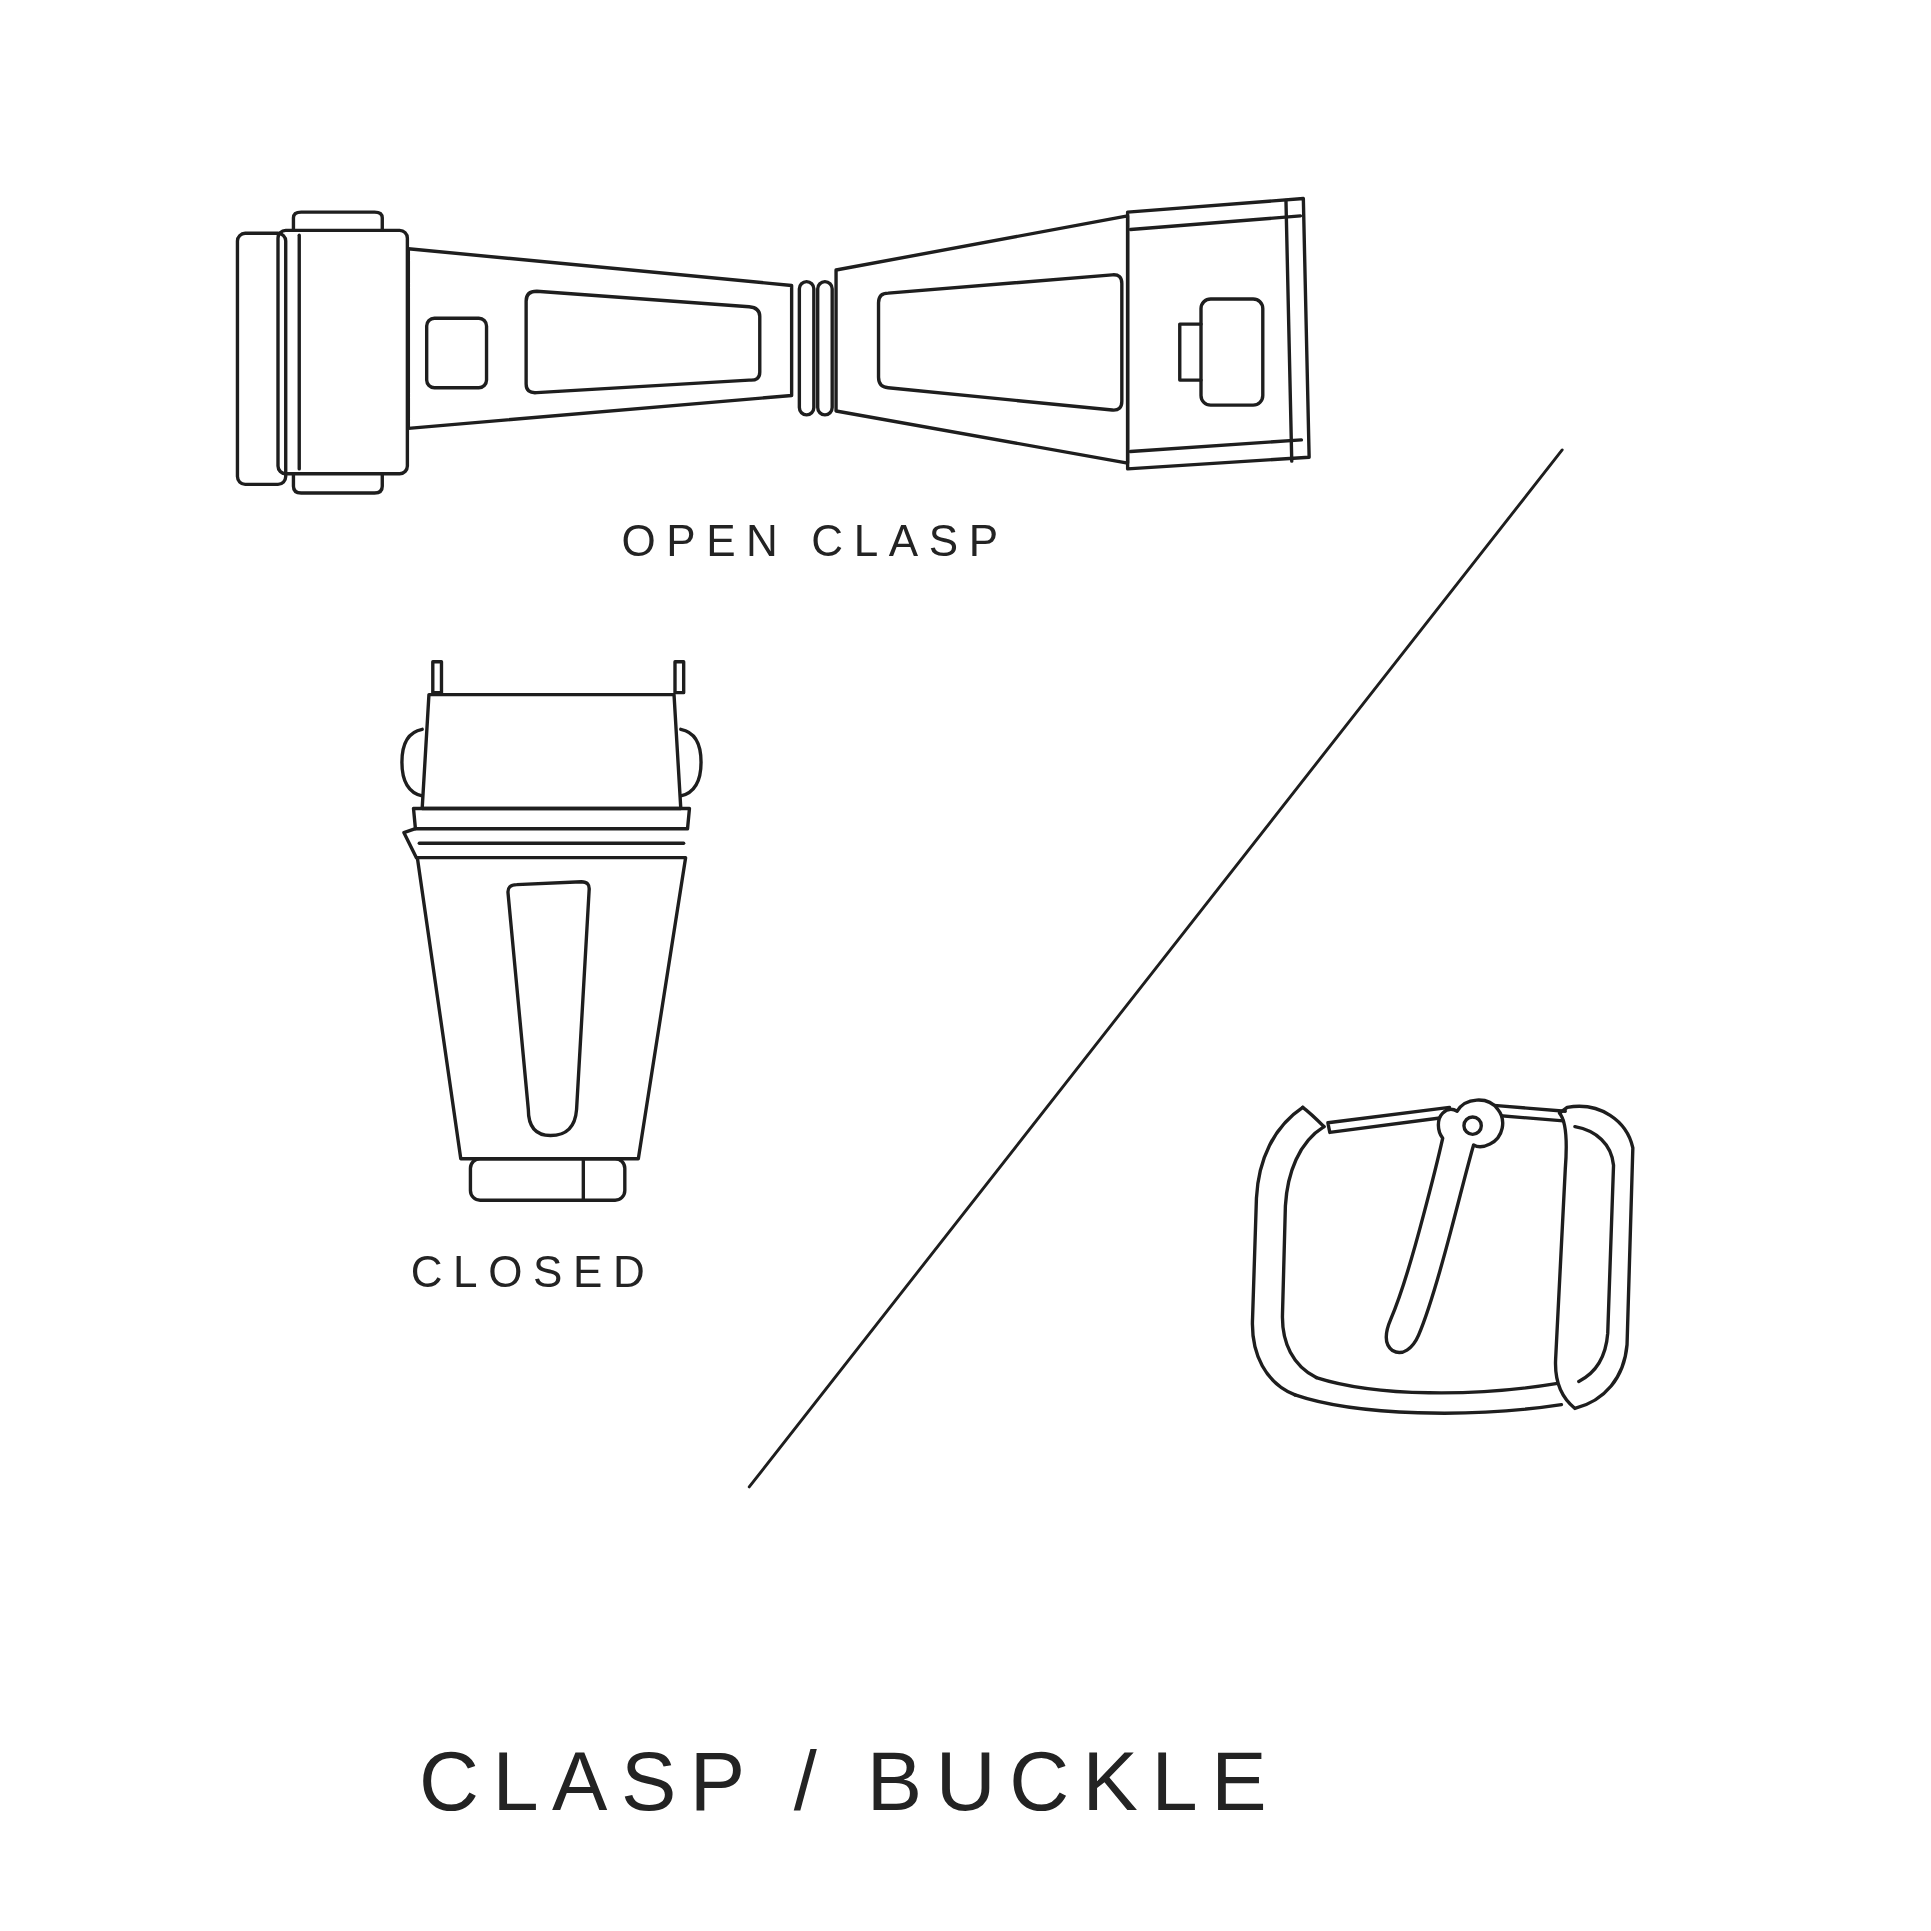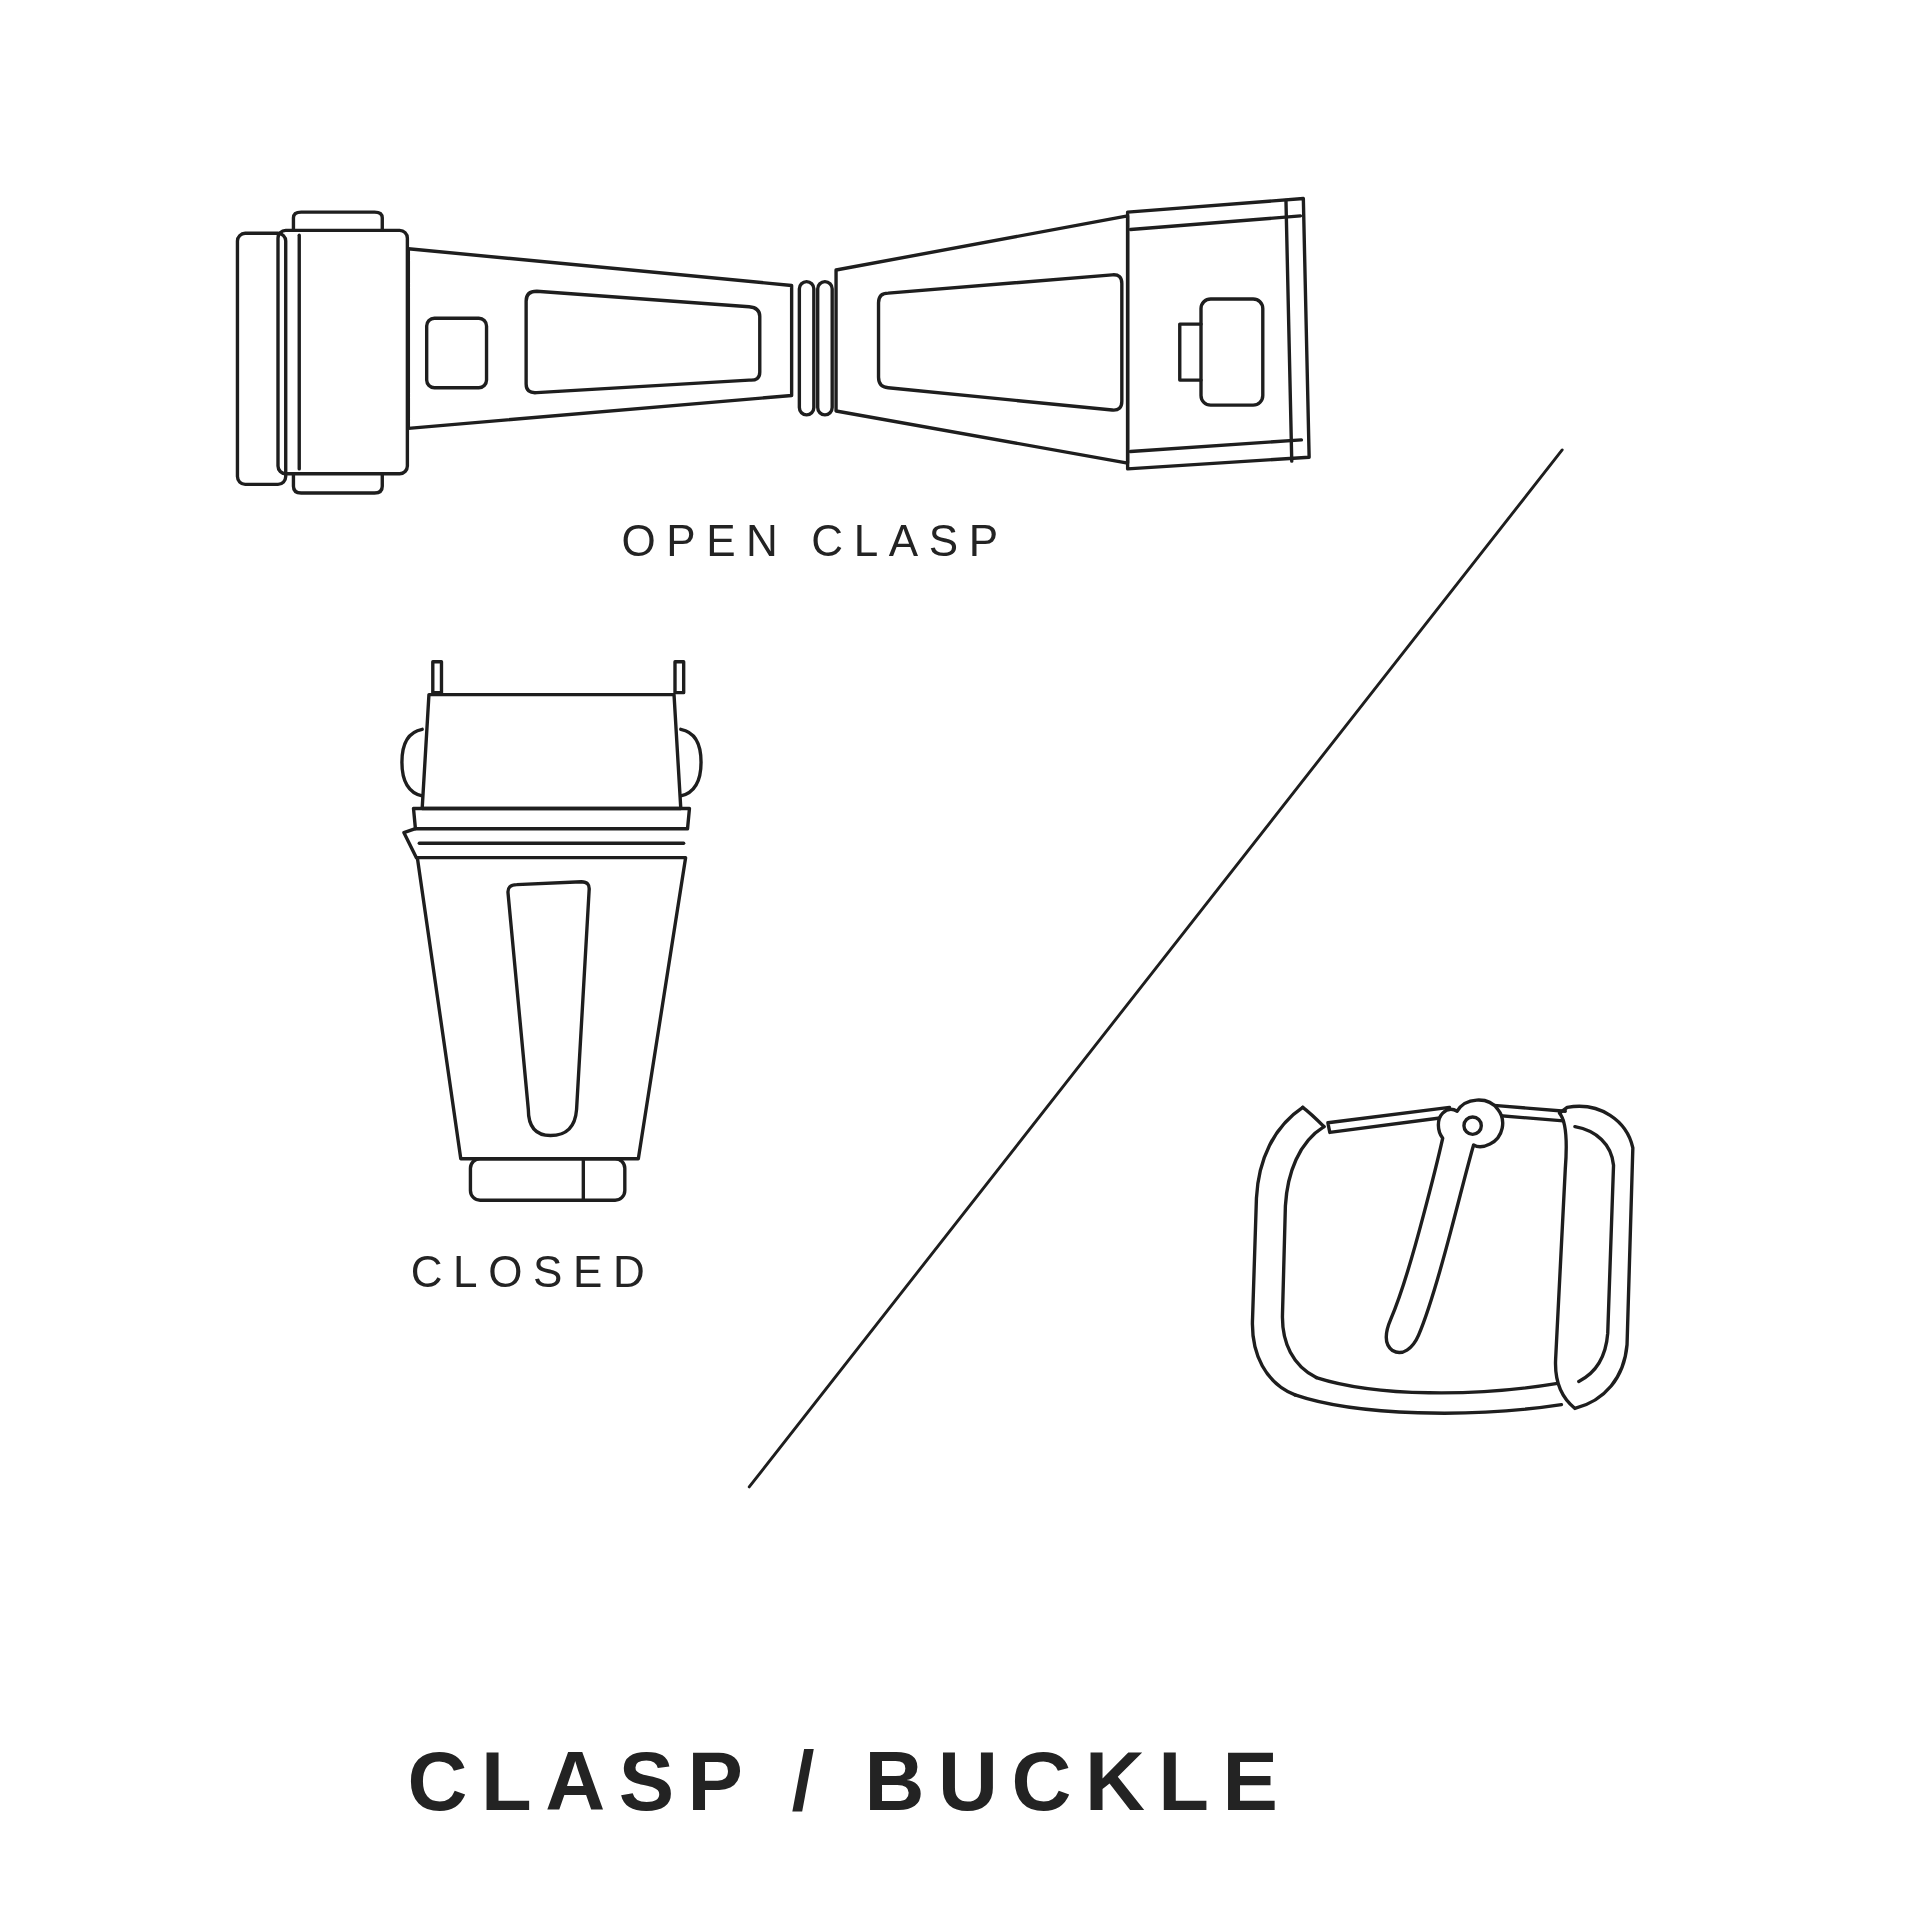--- a/index.html
+++ b/index.html
@@ -36,21 +36,21 @@
   .caption-open { left: 815px; top: 516px; }
   .caption-closed { left: 533px; top: 1247px; }
   .page-title {
     position: absolute;
     left: 50%;
     top: 1734px;
     transform: translateX(-50%);
     color: var(--text-color);
     font-size: 83px;
     letter-spacing: 13.5px;
-    font-weight: 700;
+    font-weight: 400;
     white-space: nowrap;
   }
   .divider-svg {
     position: absolute;
     left: 0; top: 0;
     color: var(--line-color);
   }
 </style>
 </head>
 <body>

